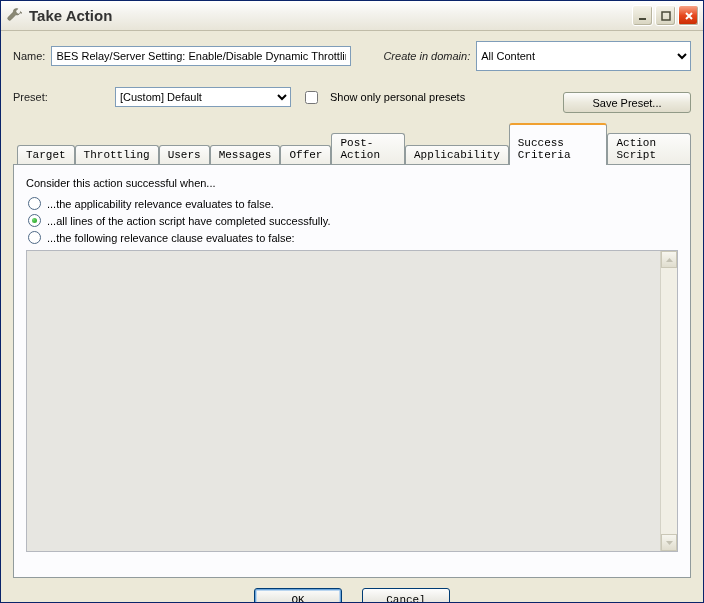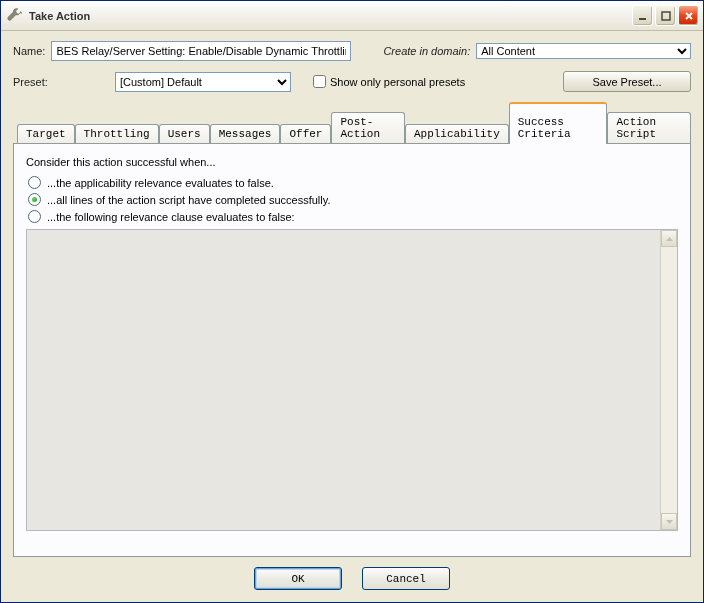--- a/index.html
+++ b/index.html
@@ -16,21 +16,21 @@
   .titlebar {
     height: 30px;
     background: linear-gradient(to bottom, #ffffff 0%, #f4f3ee 40%, #e8e5d8 100%);
     display: flex;
     align-items: center;
     padding: 0 4px 0 6px;
     border-bottom: 1px solid #c0bca8;
   }
   .title-icon { width: 16px; height: 16px; margin-right: 6px; display:flex; align-items:center; justify-content:center;}
   .title-text {
-    font-size: 11px;
+    font-size: 15px;
     font-weight: bold;
     color: #333;
     flex: 1;
   }
   .win-btns { display: flex; gap: 2px; }
   .win-btn {
     width: 21px; height: 21px;
     border: 1px solid #fff;
     background: linear-gradient(to bottom, #f5f3e9, #d8d4c0);
     border-radius: 3px;
@@ -51,43 +51,44 @@
     flex: 0 0 300px;
     height: 20px;
     border: 1px solid #7f9db9;
     background: #fff;
     padding: 2px 4px;
     font-size: 11px;
   }
   .domain-lbl { margin-left: 26px; font-style: italic; }
   .domain-select {
     flex: 1;
-    height: 16px;
+    height: 30px;
     border: 1px solid #7f9db9;
     background: #fff;
     font-size: 11px;
   }
   .preset-select {
     width: 176px;
     height: 20px;
     border: 1px solid #7f9db9;
     background: #fff;
     font-size: 11px;
   }
-  .chk { display:inline-flex; align-items:center; gap:4px; margin-left: 16px;}
+  .chk { display:inline-flex; align-items:center; gap:12px; margin-left: 8px;}
   .chk input { width:13px; height:13px; margin:0;}
   .save-preset-btn {
     margin-left: auto;
     width: 128px;
     height: 21px;
     border: 1px solid #919a87;
     background: linear-gradient(to bottom, #fdfdfc, #eceade 50%, #e0dccb);
     border-radius: 3px;
     font-size: 11px;
     font-family: inherit;
+    margin-top: 11px;
   }
   .tabs {
     display:flex;
     align-items:flex-end;
     padding-left: 4px;
     position: relative;
     z-index: 2;
     font-family: Liberation Mono, monospace;
   }
   .tab {

